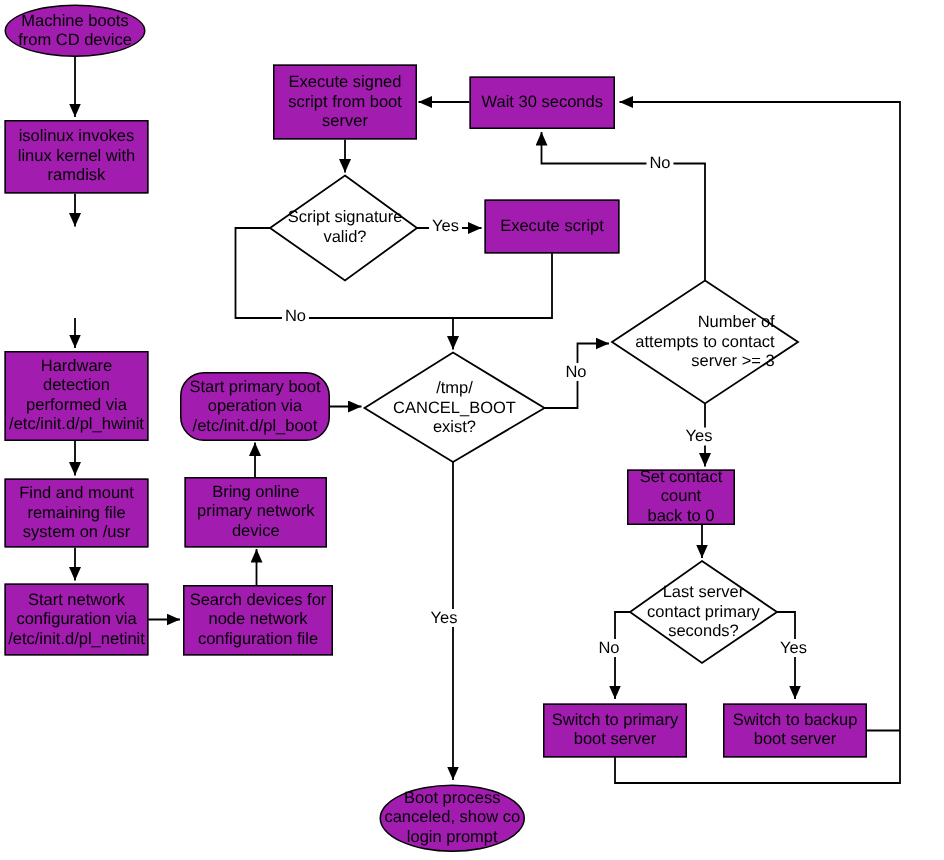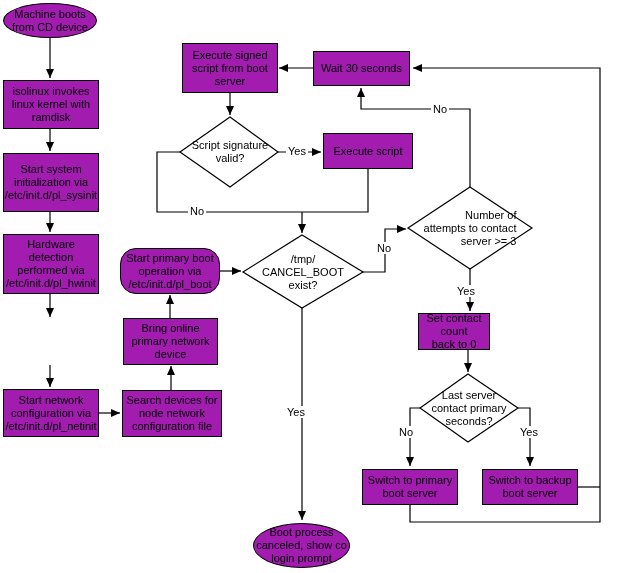--- a/index.html
+++ b/index.html
@@ -68,27 +68,27 @@
 
   <div class="node oval" style="left:3px;top:3px;width:94px;height:35px;">Machine boots
 from CD device</div>
   <div class="node oval" style="left:253px;top:523px;width:97px;height:45px;">Boot process
 canceled, show co
 login prompt</div>
 
   <div class="node" style="left:3px;top:80px;width:96px;height:49px;">isolinux invokes
 linux kernel with
 ramdisk</div>
-  <div class="node" style="left:3px;top:153px;width:96px;height:59px;">Start system
-initialization via
-/etc/init.d/pl_sysinit</div>
   <div class="node" style="left:3px;top:234px;width:96px;height:60px;">Hardware
 detection
 performed via
 /etc/init.d/pl_hwinit</div>
+  <div class="node" style="left:3px;top:319px;width:96px;height:46px;">Find and mount
+remaining file
+system on /usr</div>
   <div class="node" style="left:3px;top:389px;width:96px;height:48px;">Start network
 configuration via
 /etc/init.d/pl_netinit</div>
 
   <div class="node" style="left:122px;top:390px;width:100px;height:47px;">Search devices for
 node network
 configuration file</div>
   <div class="node" style="left:123px;top:318px;width:95px;height:47px;">Bring online
 primary network
 device</div>

